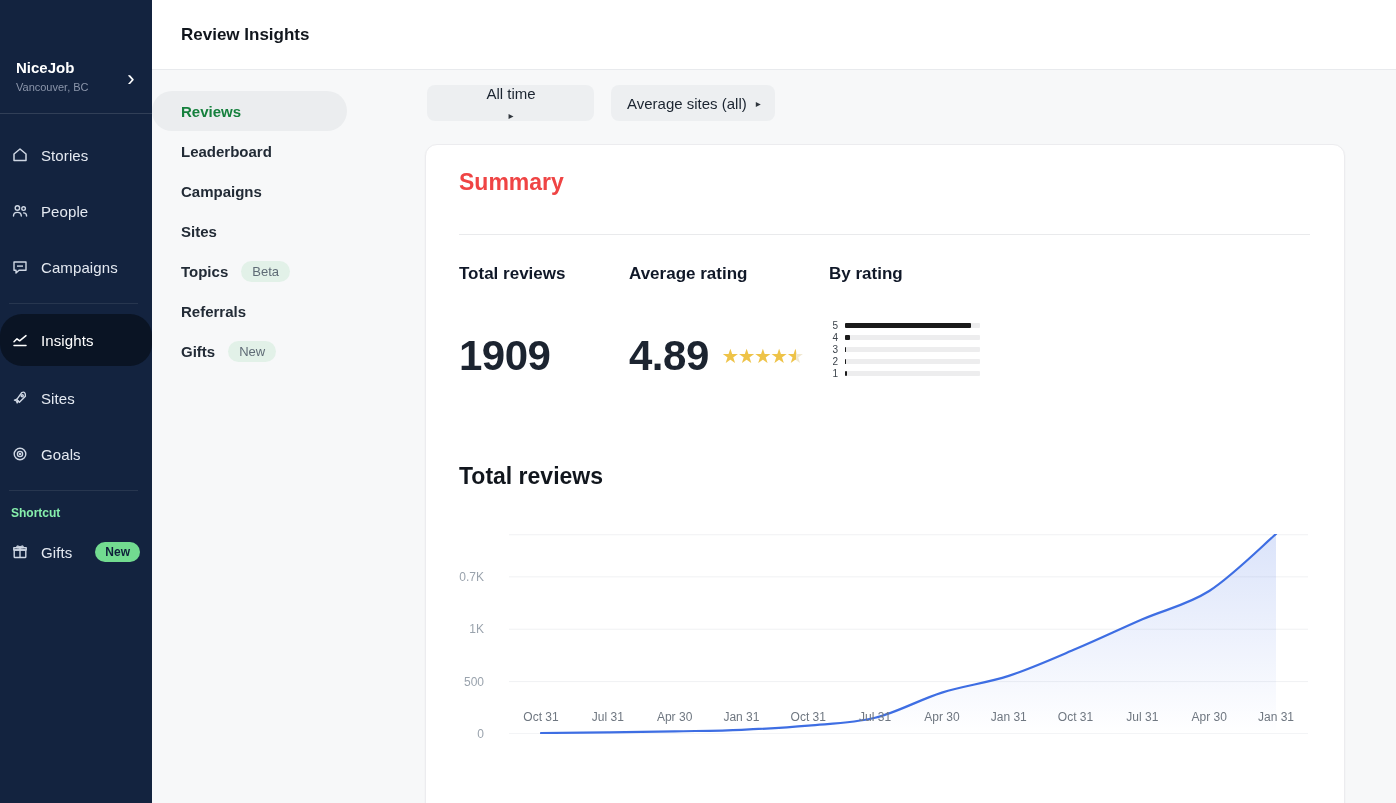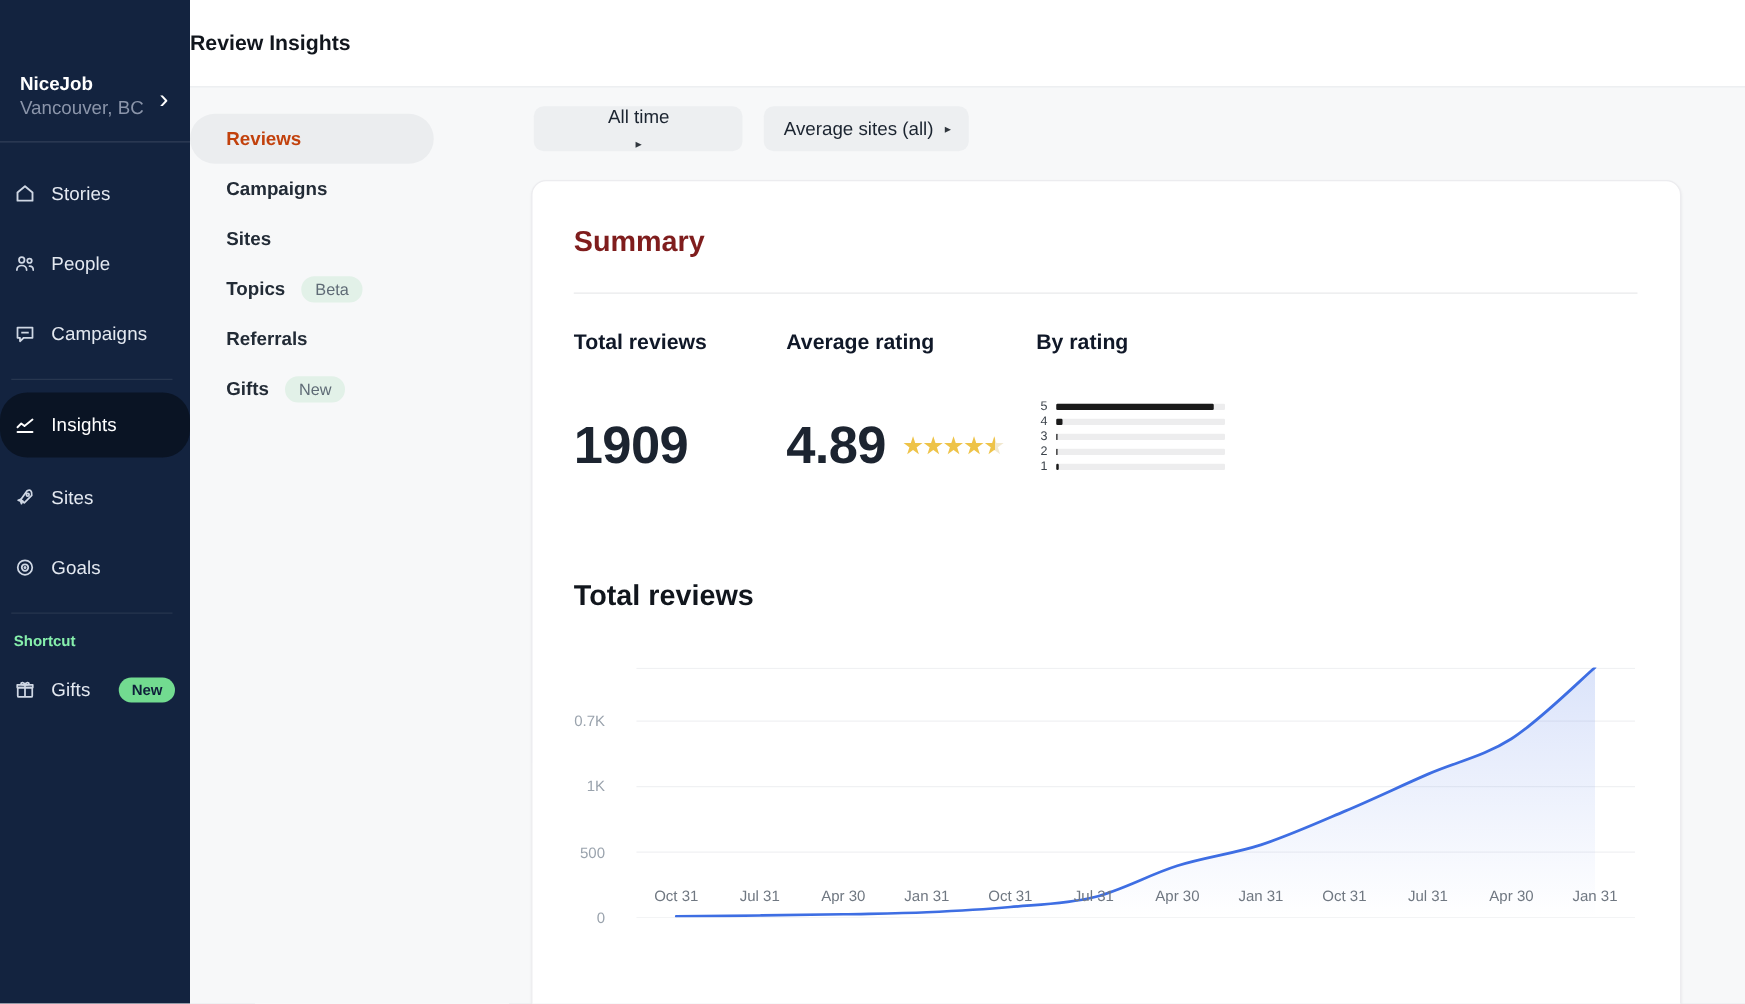--- a/index.html
+++ b/index.html
@@ -10,66 +10,66 @@
   }
 
   
   .sidebar {
     position:absolute; left:0; top:0; width:152px; height:803px;
     background:#13233f; z-index:5;
   }
   .logo-block { position:relative; height:70px; padding:14px 12px 0 16px;
     border-bottom:1px solid rgba(255,255,255,.13);margin-top:44px; }
   .app-name { font-size:15px; font-weight:700; color:#ffffff; line-height:20px; }
-  .app-loc  { font-size:15px; color:#8b95aa; line-height:18px; }
+  .app-loc  { font-size:11px; color:#8b95aa; line-height:18px; }
   .logo-chevron { position:absolute; right:8px; top:22px; width:26px; height:26px;
     color:#ffffff; font-size:22px; line-height:24px; text-align:center; cursor:pointer;
     background:none; border:none; }
   .nav { padding-top:21px; }
   .nav-item { display:flex; align-items:center; height:40px; margin-bottom:16px;
     padding-left:11px; cursor:pointer; color:#e4e9f1; }
   .nav-item .ic { width:18px; height:18px; color:#cfd7e4; flex:0 0 18px; }
   .nav-item .lbl { margin-left:12px; font-size:15px; letter-spacing:.1px; }
   .nav-item.active { height:52px; margin:0; padding-left:11px; background:#0a1424;
     color:#ffffff;border-radius:22px; }
   .nav-item.active + .nav-item { margin-top:12px; }
   .nav-item.active .ic { color:#ffffff; }
   .side-divider { border:none; border-top:1px solid #27364f; margin:0 14px 10px 9px; }
   .shortcut-label { margin:15px 0 12px 11px; font-size:12px; font-weight:700; color:#86efac; }
   .badge-green { margin-left:auto; margin-right:12px; background:#72db90; color:#0e1f3a;
     font-size:12px; font-weight:700; padding:3px 10px; border-radius:12px; }
 
   
   .header { position:absolute; left:152px; top:0; right:0; height:70px; background:#ffffff;
-    border-bottom:1px solid #e8eaed; display:flex; align-items:center; }
+    border-bottom:1px solid #e8eaed; display:flex; align-items:center; padding-left:29px; }
   .header-title { font-size:17px; font-weight:700; color:#11161d; }
 
   
   .subnav { position:absolute; left:152px; top:91px; width:195px; }
   .subnav-item { position:relative; display:flex; align-items:center; height:40px;
     padding-left:29px; font-size:15px; font-weight:700; color:#222b36; cursor:pointer; }
-  .subnav-item.active { background:#ebedef; border-radius:20px; color:#c2410c; }
+  .subnav-item.active { background:#ebedef; border-radius:20px; color:#15803d; }
   .badge-mint { margin-left:13px; background:#e2f1e8; color:#5f6b76; font-size:13px;
     font-weight:400; padding:3px 11px; border-radius:13px; }
 
   
   .filters { position:absolute; left:427px; top:85px; display:flex; gap:17px; }
   .filter-btn { height:36px; background:#edeff1; border:none; border-radius:8px;
     display:flex; align-items:center; font-family:inherit; font-size:15px; color:#1b2430;
     cursor:pointer; }
   .filter-btn.time { width:167px; justify-content:space-between; padding:0 15px 0 16px;flex-direction:column; }
   .filter-btn.sites { padding:0 14px 0 16px; gap:9px; }
   .caret { font-size:10px; color:#30363d; }
 
   
   .card { position:absolute; left:425px; top:144px; width:920px; height:700px;
     background:#ffffff; border:1px solid #ececef; border-radius:12px;
     box-shadow:0 1px 2px rgba(16,24,40,.05); }
   .summary-title { position:absolute; left:33px; top:24px; font-size:23px; font-weight:700;
-    color:#7f1d1d;margin-top:11px; }
+    color:#ef4444; }
   .card-divider { position:absolute; left:33px; right:34px; top:89px; border:none;
     border-top:1px solid #e9eaec; }
   .stat { position:absolute; top:119px; }
   .stat-label { font-size:17px; font-weight:700; color:#101828; }
   .stat-value { margin-top:48px; font-size:42px; font-weight:700; color:#1c2430;
     letter-spacing:-.5px; display:flex; align-items:center; }
   .stat.c1 { left:33px; } .stat.c2 { left:203px; } .stat.c3 { left:403px; }
   .stars { display:flex; margin-left:14px; }
   .star { font-size:17px; line-height:17px; color:#eec348; letter-spacing:1px; }
   .star.half { background:linear-gradient(90deg,#eec348 50%, #f1e8cf 50%);
@@ -170,20 +170,23 @@
     </div>
   </nav>
 
   <header class="header">
     <h1 class="header-title">Review Insights</h1>
   </header>
 
   <nav class="subnav">
     <div class="subnav-item active">
       <span>Reviews</span>
+    </div>
+    <div class="subnav-item">
+      <span>Leaderboard</span>
     </div>
     <div class="subnav-item">
       <span>Campaigns</span>
     </div>
     <div class="subnav-item">
       <span>Sites</span>
     </div>
     <div class="subnav-item">
       <span>Topics</span>
       <span class="badge-mint">Beta</span>

